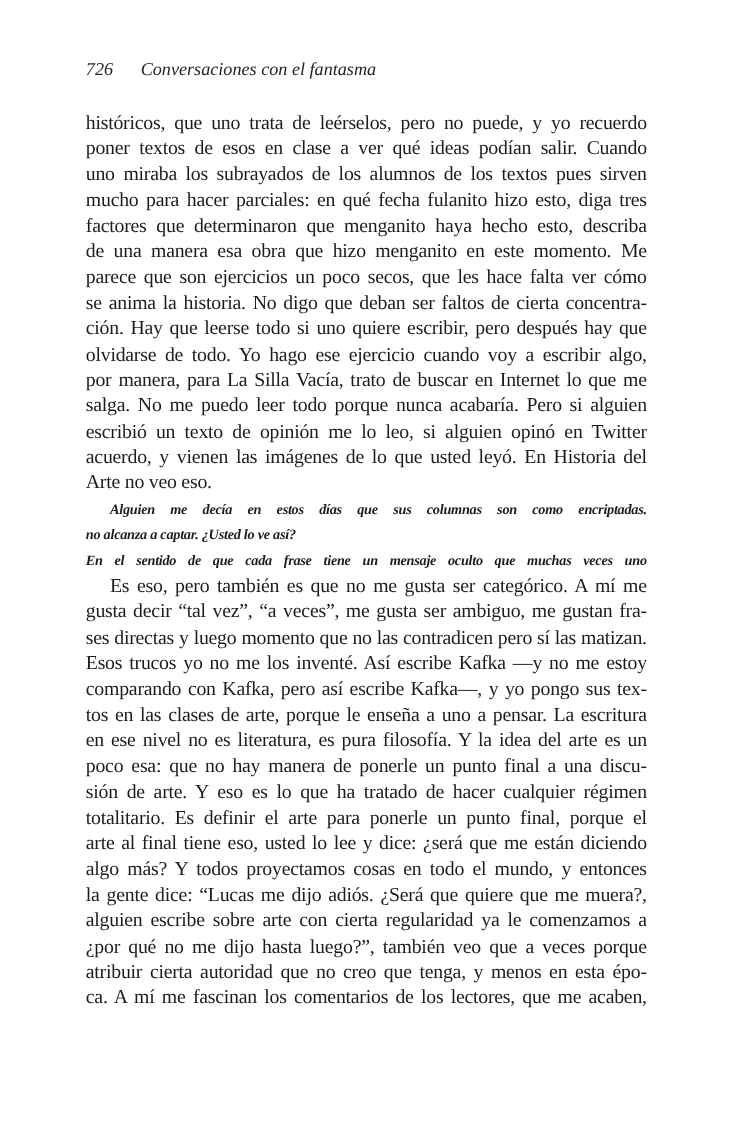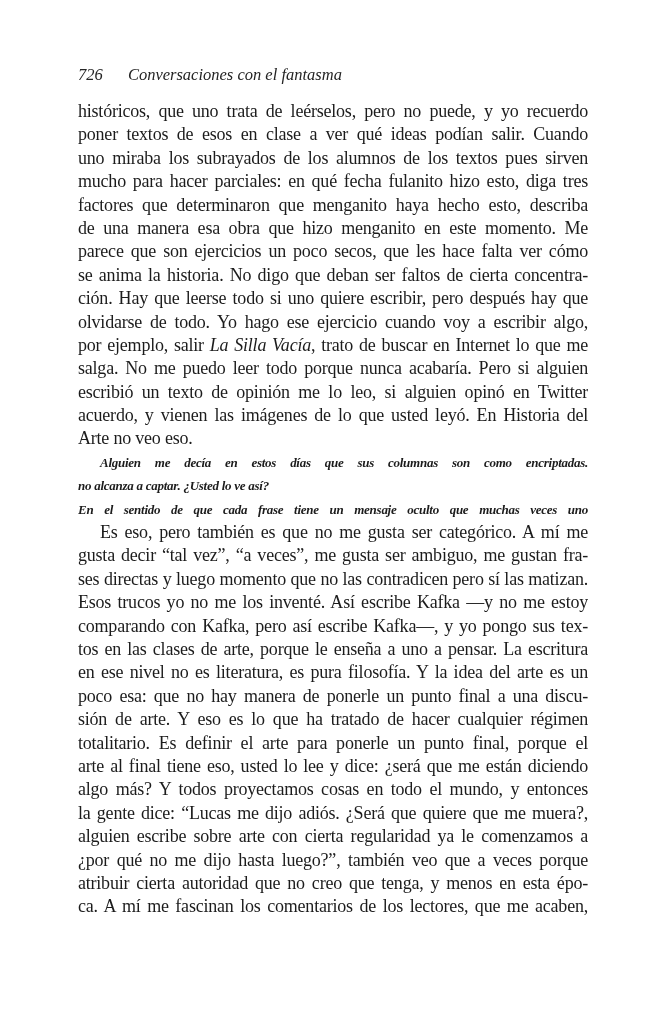--- a/index.html
+++ b/index.html
@@ -31,21 +31,20 @@
     line-height: 20px;
     color: #242424;
     white-space: nowrap;
   }
   .pagenum {
     display: inline-block;
   }
   .running-title {
     display: inline-block;
     margin-left: 21px;
-    margin-top: 12px;
   }
   .body-text {
     position: absolute;
     left: 78px;
     top: 100px;
     width: 510px;
   }
   .line {
     font-size: 18px;
     line-height: 23.4px;
@@ -62,21 +61,20 @@
   .line.indent {
     text-indent: 22px;
   }
   .para.question .line {
     font-weight: bold;
     font-style: italic;
     font-size: 13px;
     letter-spacing: -0.02em;
   }
   .inline-italic {
-    font-style: italic;
   }
 </style>
 </head>
 <body>
 
 <div class="page">
   <div class="header">
     <span class="pagenum">726</span>
     <span class="running-title">Conversaciones con el fantasma</span>
   </div>
@@ -85,21 +83,21 @@
         <div class="line"><span>históricos, que uno trata de leérselos, pero no puede, y yo recuerdo</span></div>
         <div class="line"><span>poner textos de esos en clase a ver qué ideas podían salir. Cuando</span></div>
         <div class="line"><span>uno miraba los subrayados de los alumnos de los textos pues sirven</span></div>
         <div class="line"><span>mucho para hacer parciales: en qué fecha fulanito hizo esto, diga tres</span></div>
         <div class="line"><span>factores que determinaron que menganito haya hecho esto, describa</span></div>
         <div class="line"><span>de una manera esa obra que hizo menganito en este momento. Me</span></div>
         <div class="line"><span>parece que son ejercicios un poco secos, que les hace falta ver cómo</span></div>
         <div class="line"><span>se anima la historia. No digo que deban ser faltos de cierta concentra-</span></div>
         <div class="line"><span>ción. Hay que leerse todo si uno quiere escribir, pero después hay que</span></div>
         <div class="line"><span>olvidarse de todo. Yo hago ese ejercicio cuando voy a escribir algo,</span></div>
-        <div class="line"><span>por ejemplo, salir </span><span class="inline-italic">La Silla Vacía</span><span>, trato de buscar en Internet lo que me</span></div>
+        <div class="line"><span>por manera, para </span><span class="inline-italic">La Silla Vacía</span><span>, trato de buscar en Internet lo que me</span></div>
         <div class="line"><span>salga. No me puedo leer todo porque nunca acabaría. Pero si alguien</span></div>
         <div class="line"><span>escribió un texto de opinión me lo leo, si alguien opinó en Twitter</span></div>
         <div class="line"><span>acuerdo, y vienen las imágenes de lo que usted leyó. En Historia del</span></div>
         <div class="line flush"><span>Arte no veo eso.</span></div>
       </div>
       <div class="para question">
         <div class="line indent"><span>Alguien me decía en estos días que sus columnas son como encriptadas.</span></div>
         <div class="line flush"><span>no alcanza a captar. ¿Usted lo ve así?</span></div>
         <div class="line"><span>En el sentido de que cada frase tiene un mensaje oculto que muchas veces uno</span></div>
       </div>

